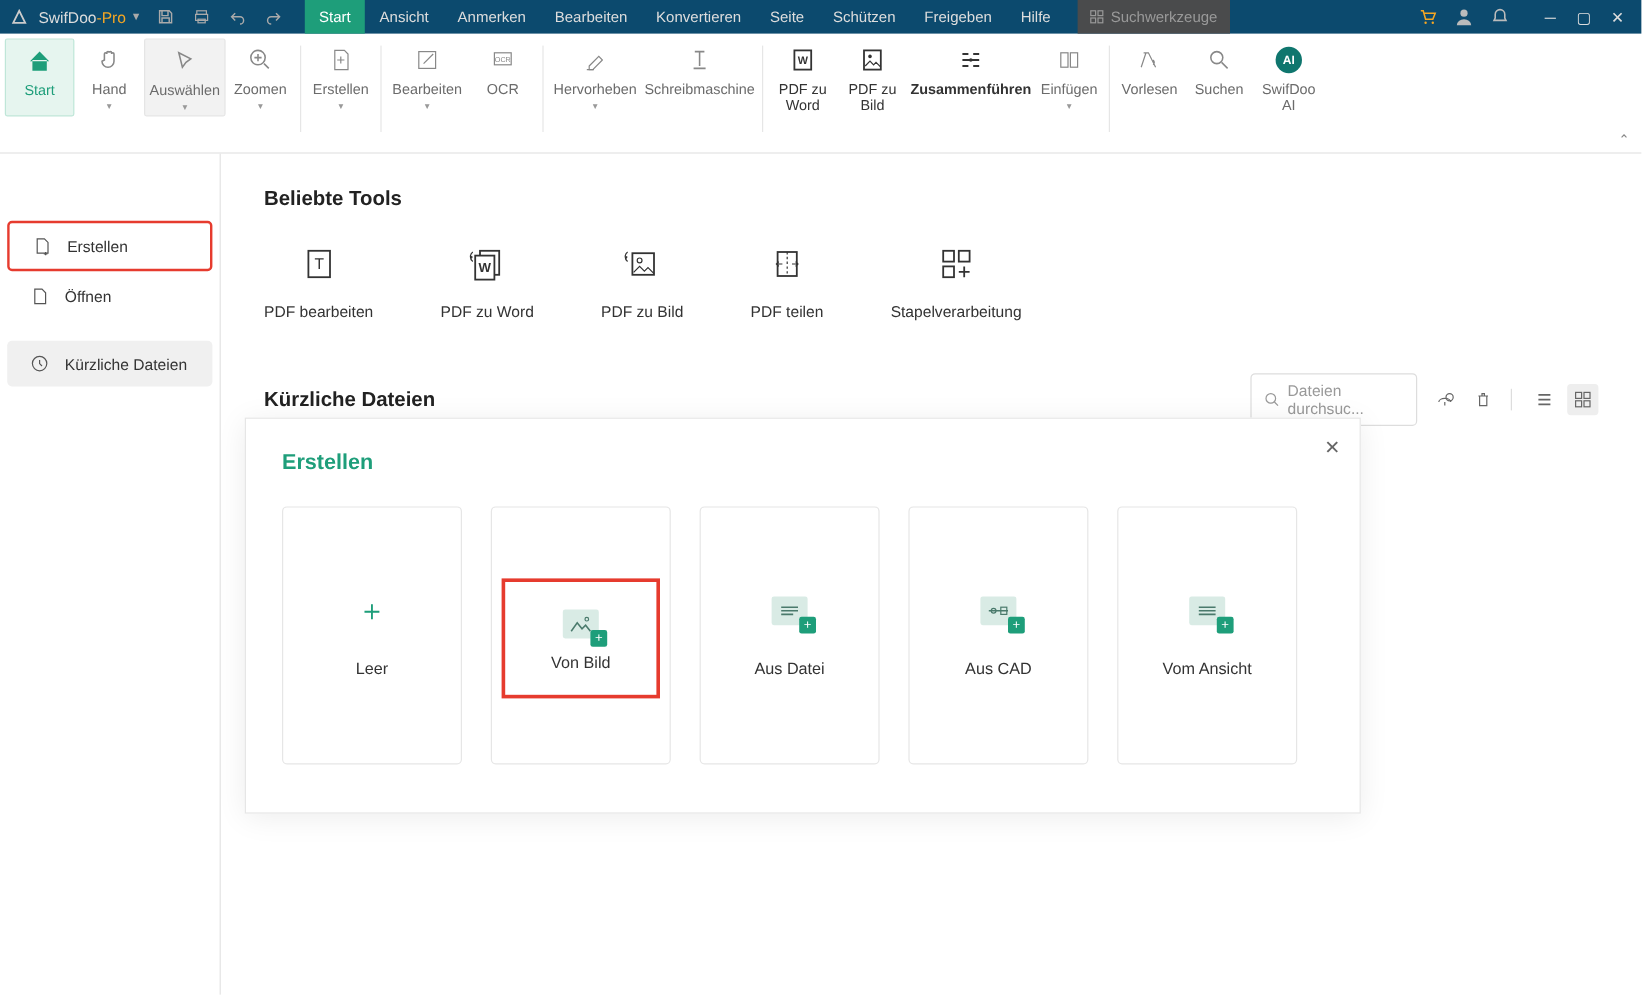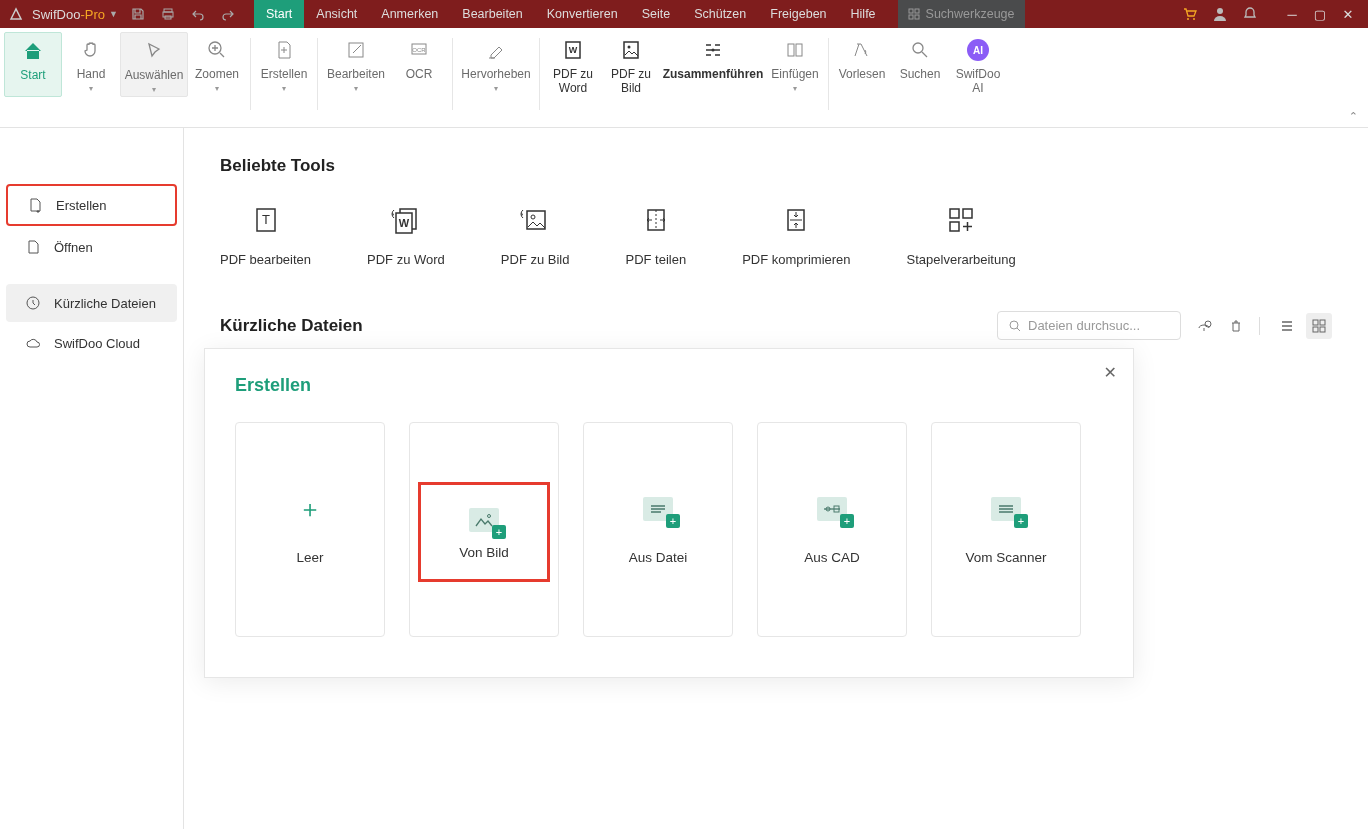--- a/index.html
+++ b/index.html
@@ -1,19 +1,19 @@
 <!DOCTYPE html>
 <html><head>
 <meta charset="utf-8">
 <style>
 * { margin: 0; padding: 0; box-sizing: border-box; font-family: "Segoe UI", Arial, sans-serif; }
 body { width: 1368px; height: 829px; background: #fff; overflow: hidden; font-size: 13px; color: #333; }
 
 
-.titlebar { height: 28px; background: #7f1d1d; display: flex; align-items: center; color: #ddd; }
+.titlebar { height: 28px; background: #0c4a6e; display: flex; align-items: center; color: #ddd; }
 .app-logo { width: 20px; height: 20px; margin: 0 6px; display:flex; align-items:center; justify-content:center; }
 .app-name { font-size: 13px; }
 .app-name .pro { color: #f5a623; }
 .title-drop { margin-left: 4px; font-size: 9px; color: #aaa; }
 .qat { display: flex; gap: 14px; margin-left: 12px; align-items: center; }
 .qat-icon { width: 16px; height: 16px; color: #aaa; display:flex; align-items:center; justify-content:center; }
 .menu { display: flex; height: 100%; margin-left: 18px; }
 .menu-item { padding: 0 12px; display: flex; align-items: center; color: #ddd; font-size: 12.5px; }
 .menu-item.active { background: #1e9e7a; color: #fff; }
 .search-tools { display: flex; align-items: center; margin-left: 10px; background: #4a4b4c; padding: 0 10px; height: 100%; color: #999; font-size: 12.5px; gap: 6px; }
@@ -54,21 +54,21 @@
 
 .content { flex: 1; padding: 28px 36px; position: relative; overflow: hidden; }
 .section-title { font-size: 17px; font-weight: 600; margin-bottom: 26px; color: #222; }
 .tools-row { display: flex; gap: 56px; }
 .tool { display: flex; flex-direction: column; align-items: center; gap: 14px; font-size: 13px; color: #333; }
 .tool-icon { width: 36px; height: 36px; color: #333; display:flex;align-items:center;justify-content:center; }
 
 .recent-header { display: flex; align-items: center; margin-top: 44px; }
 .recent-title { font-size: 17px; font-weight: 600; color: #222; }
 .recent-tools { margin-left: auto; display: flex; align-items: center; gap: 14px; }
-.search-box { border: 1px solid #ddd; border-radius: 4px; padding: 6px 10px; display: flex; align-items: center; gap: 6px; color: #999; width: 184px; font-size: 13px; }
+.search-box { border: 1px solid #ddd; border-radius: 4px; padding: 6px 10px; display: flex; align-items: center; gap: 6px; color: #999; width: 139px; font-size: 13px; }
 .rt-icon { width: 18px; height: 18px; color: #666; display:flex; align-items:center; justify-content:center; }
 .rt-sep { width: 1px; height: 18px; background: #ddd; }
 .view-toggle { display: flex; gap: 6px; }
 .vt-btn { width: 26px; height: 26px; display: flex; align-items: center; justify-content: center; color: #666; border-radius: 3px; }
 .vt-btn.active { background: #eee; }
 
 
 .modal { position: absolute; left: 20px; top: 220px; width: 930px; background: #fff; border: 1px solid #e6e6e6; box-shadow: 0 4px 24px rgba(0,0,0,0.08); padding: 26px 30px 40px; }
 .modal-close { position: absolute; right: 16px; top: 14px; color: #666; font-size: 16px; }
 .modal-title { color: #1e9e7a; font-size: 18px; font-weight: 600; margin-bottom: 26px; }
@@ -248,20 +248,28 @@
     <div class="ribbon-btn" style="width:78px">
       <span class="ricon">
           <svg width="22" height="22" viewBox="0 0 22 22">
             <path d="M6 16 l8-8 l3 3 l-8 8 h-3 z" fill="none" stroke="currentColor"></path>
             <path d="M4 19 h6" stroke="currentColor"></path>
           </svg>
         </span>
       <span class="rlabel">Hervorheben</span>
         <span class="rdrop">▾</span>
     </div>
+    <div class="ribbon-btn" style="width:96px">
+      <span class="ricon">
+          <svg width="22" height="22" viewBox="0 0 22 22">
+            <path d="M11 4 v12 M7 4 h8 M6 18 h10" stroke="currentColor" stroke-width="1.3"></path>
+          </svg>
+        </span>
+      <span class="rlabel">Schreibmaschine</span>
+    </div>
   </div>
   <div class="ribbon-sep"></div>
   <div class="ribbon-group">
     <div class="ribbon-btn big dark">
       <span class="ricon">
           <svg width="22" height="22" viewBox="0 0 22 22">
             <rect x="4" y="3" width="14" height="16" fill="none" stroke="currentColor" stroke-width="1.5"></rect>
             <text x="11" y="14" font-size="9" text-anchor="middle" fill="currentColor" font-weight="bold">W</text>
           </svg>
         </span>
@@ -311,21 +319,21 @@
       <span class="ricon">
           <svg width="22" height="22" viewBox="0 0 22 22">
             <circle cx="9" cy="9" r="5" fill="none" stroke="currentColor" stroke-width="1.3"></circle>
             <path d="M13 13 l5 5" stroke="currentColor" stroke-width="1.3"></path>
           </svg>
         </span>
       <span class="rlabel">Suchen</span>
     </div>
     <div class="ribbon-btn big">
       <span class="ricon">
-          <span style="width:22px;height:22px;border-radius:11px;background:#8b5cf6;color:#fff;font-size:10px;display:flex;align-items:center;justify-content:center;font-weight:bold">AI</span>
+          <span style="width:22px;height:22px;border-radius:11px;background:#0f766e;color:#fff;font-size:10px;display:flex;align-items:center;justify-content:center;font-weight:bold">AI</span>
         </span>
       <span class="rlabel">SwifDoo AI</span>
     </div>
   </div>
   <span class="ribbon-collapse">⌃</span>
 </div>
 
 <div class="main">
   <div class="sidebar">
     <div class="sb-item highlight">
@@ -347,28 +355,20 @@
     </div>
     <div style="height:14px"></div>
     <div class="sb-item active">
       <span class="sb-icon">
           <svg width="16" height="16" viewBox="0 0 16 16">
             <circle cx="8" cy="8" r="6" fill="none" stroke="currentColor"></circle>
             <path d="M8 5 v3 l2 2" stroke="currentColor" fill="none"></path>
           </svg>
         </span>
       <span>Kürzliche Dateien</span>
-    </div>
-    <div class="sb-item">
-      <span class="sb-icon">
-          <svg width="16" height="16" viewBox="0 0 16 16">
-            <path d="M5 12 a3 3 0 0 1 0-6 a4 4 0 0 1 7 1 a2.5 2.5 0 0 1 0 5 z" fill="none" stroke="currentColor"></path>
-          </svg>
-        </span>
-      <span>SwifDoo Cloud</span>
     </div>
   </div>
 
   <div class="content">
     <div class="section-title">Beliebte Tools</div>
     <div class="tools-row">
       <div class="tool">
         <span class="tool-icon">
             <svg width="32" height="32" viewBox="0 0 32 32">
               <rect x="7" y="5" width="18" height="22" fill="none" stroke="currentColor" stroke-width="1.5"></rect>
@@ -403,29 +403,20 @@
       </div>
       <div class="tool">
         <span class="tool-icon">
             <svg width="32" height="32" viewBox="0 0 32 32">
               <rect x="8" y="6" width="16" height="20" fill="none" stroke="currentColor" stroke-width="1.5"></rect>
               <path d="M16 6 v20" stroke="currentColor" stroke-dasharray="2 2"></path>
               <path d="M12 16 h-5 M20 16 h5 M9 14 l-2 2 l2 2 M23 14 l2 2 l-2 2" fill="none" stroke="currentColor"></path>
             </svg>
           </span>
         <span>PDF teilen</span>
-      </div>
-      <div class="tool">
-        <span class="tool-icon">
-            <svg width="32" height="32" viewBox="0 0 32 32">
-              <rect x="8" y="6" width="16" height="20" fill="none" stroke="currentColor" stroke-width="1.5"></rect>
-              <path d="M16 8 v5 M14 11 l2 2 l2-2 M16 24 v-5 M14 21 l2-2 l2 2 M10 16 h12" fill="none" stroke="currentColor"></path>
-            </svg>
-          </span>
-        <span>PDF komprimieren</span>
       </div>
       <div class="tool">
         <span class="tool-icon">
             <svg width="32" height="32" viewBox="0 0 32 32">
               <rect x="5" y="5" width="9" height="9" fill="none" stroke="currentColor" stroke-width="1.5"></rect>
               <rect x="18" y="5" width="9" height="9" fill="none" stroke="currentColor" stroke-width="1.5"></rect>
               <rect x="5" y="18" width="9" height="9" fill="none" stroke="currentColor" stroke-width="1.5"></rect>
               <path d="M22.5 18 v9 M18 22.5 h9" stroke="currentColor" stroke-width="1.5"></path>
             </svg>
           </span>
@@ -523,18 +514,18 @@
         </div>
         <div class="create-card">
           <span class="cc-icon">
             <span class="base" style="display:flex;align-items:center;justify-content:center">
                 <svg width="20" height="16" viewBox="0 0 20 16">
                   <path d="M3 5 h14 M3 8 h14 M3 11 h14" stroke="#4a7a6c" stroke-width="1.3"></path>
                 </svg>
               </span>
             <span class="plus">+</span>
           </span>
-          <span>Vom Scanner</span>
+          <span>Vom Ansicht</span>
         </div>
       </div>
     </div>
   </div>
 </div>
 
 </body></html>

